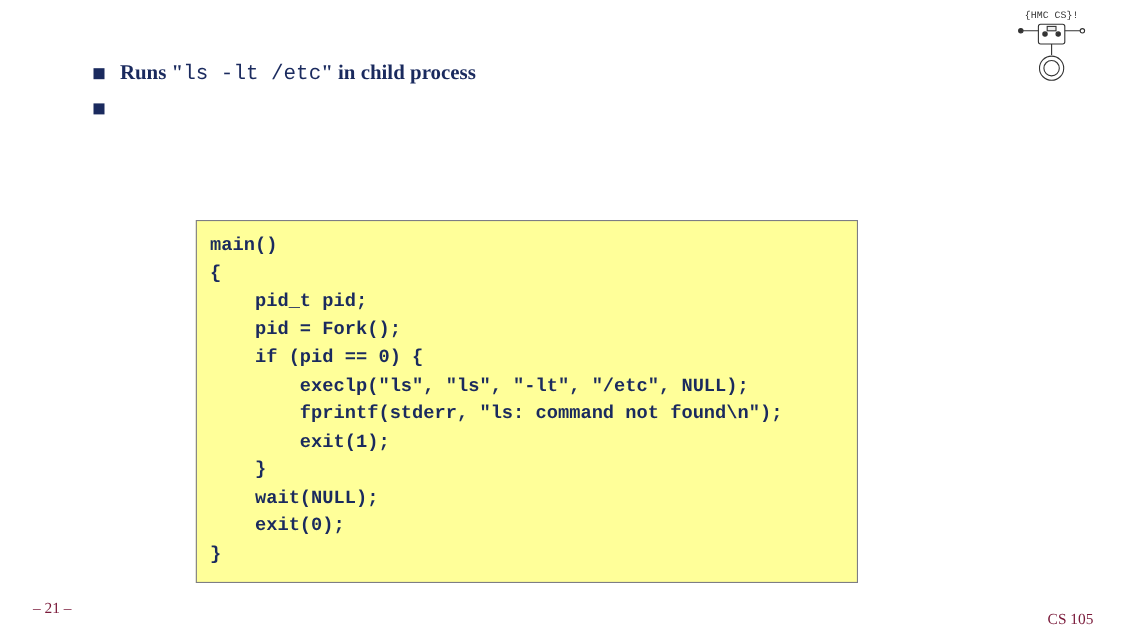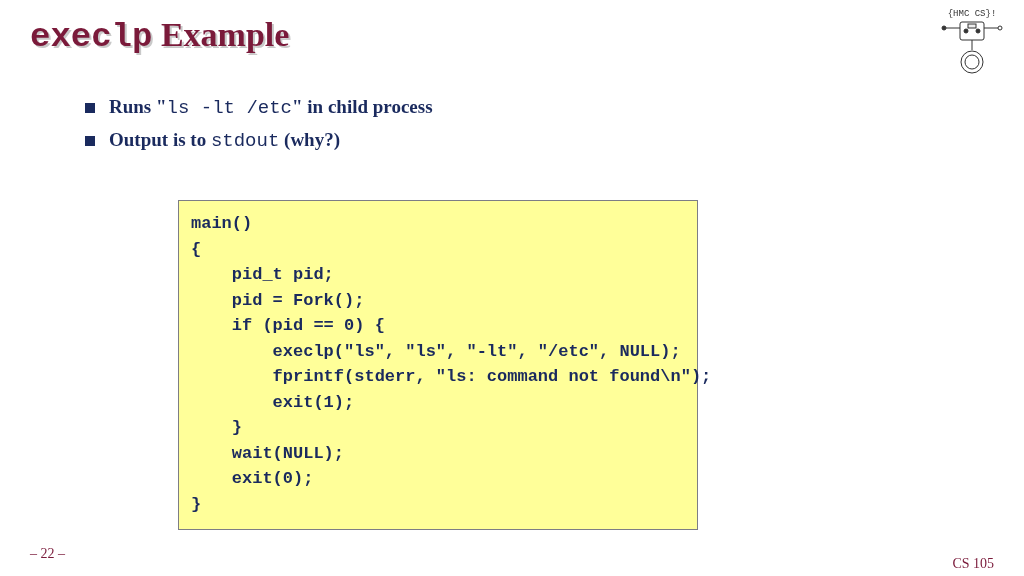--- a/index.html
+++ b/index.html
@@ -59,21 +59,21 @@
     font-family: Georgia, 'Times New Roman', serif;
   }
   .bullet-text .mono {
     font-family: 'Courier New', Courier, monospace;
     font-weight: normal;
   }
   .codeblock {
     position: absolute;
     left: 178px;
     top: 200px;
-    width: 520px;
+    width: 602px;
     background: #ffff99;
     border: 1px solid #7d7d85;
     padding: 10px 12px 12px 12px;
     box-sizing: border-box;
     font-family: 'Courier New', Courier, monospace;
     font-size: 17px;
     font-weight: bold;
     color: #1a2a5e;
     line-height: 1.5;
     white-space: pre;
@@ -89,40 +89,35 @@
   .footer-right {
     position: absolute;
     right: 30px;
     bottom: 4px;
     color: #7a1a3a;
     font-size: 14px;
     font-family: Georgia, serif;
   }
   .logo {
     position: absolute;
-    right: 12px;
+    right: 28px;
     top: 6px;
     width: 80px;
     height: 76px;
   }
   .logo svg {
     width: 100%;
     height: 100%;
   }
 </style>
 </head>
 <body>
 
 <div class="slide">
 
-  <div class="title-wrap">
-    <span class="title">
-      <span class="code">execlp</span><span> Example</span>
-    </span>
-  </div>
 
   <div class="logo">
     <svg viewBox="0 0 80 76">
       <text x="40" y="10" text-anchor="middle" font-family="Courier New" font-size="9" fill="#333">{HMC CS}!</text>
       <g stroke="#333" stroke-width="1" fill="none">
         <rect x="28" y="16" width="24" height="18" rx="2" fill="#fff"></rect>
         <circle cx="34" cy="25" r="2" fill="#333"></circle>
         <circle cx="46" cy="25" r="2" fill="#333"></circle>
         <rect x="36" y="18" width="8" height="4" fill="#eee"></rect>
         <line x1="28" y1="22" x2="14" y2="22"></line>
@@ -138,35 +133,32 @@
 
   <div class="bullets">
     <div class="bullet-row">
       <div class="square"></div>
       <div class="bullet-text">
         <span>Runs "</span><span class="mono">ls -lt /etc</span><span>" in child process</span>
       </div>
     </div>
     <div class="bullet-row">
       <div class="square"></div>
-      <div class="bullet-text">
-        <span>Output is to </span><span class="mono">stdout</span><span> (why?)</span>
-      </div>
     </div>
   </div>
 
   <div class="codeblock">main()
 {
     pid_t pid;
     pid = Fork();
     if (pid == 0) {
         execlp("ls", "ls", "-lt", "/etc", NULL);
         fprintf(stderr, "ls: command not found\n");
         exit(1);
     }
     wait(NULL);
     exit(0);
 }</div>
 
-  <div class="footer-left">– 22 –</div>
+  <div class="footer-left">– 21 –</div>
   <div class="footer-right">CS 105</div>
 
 </div>
 
 </body></html>

